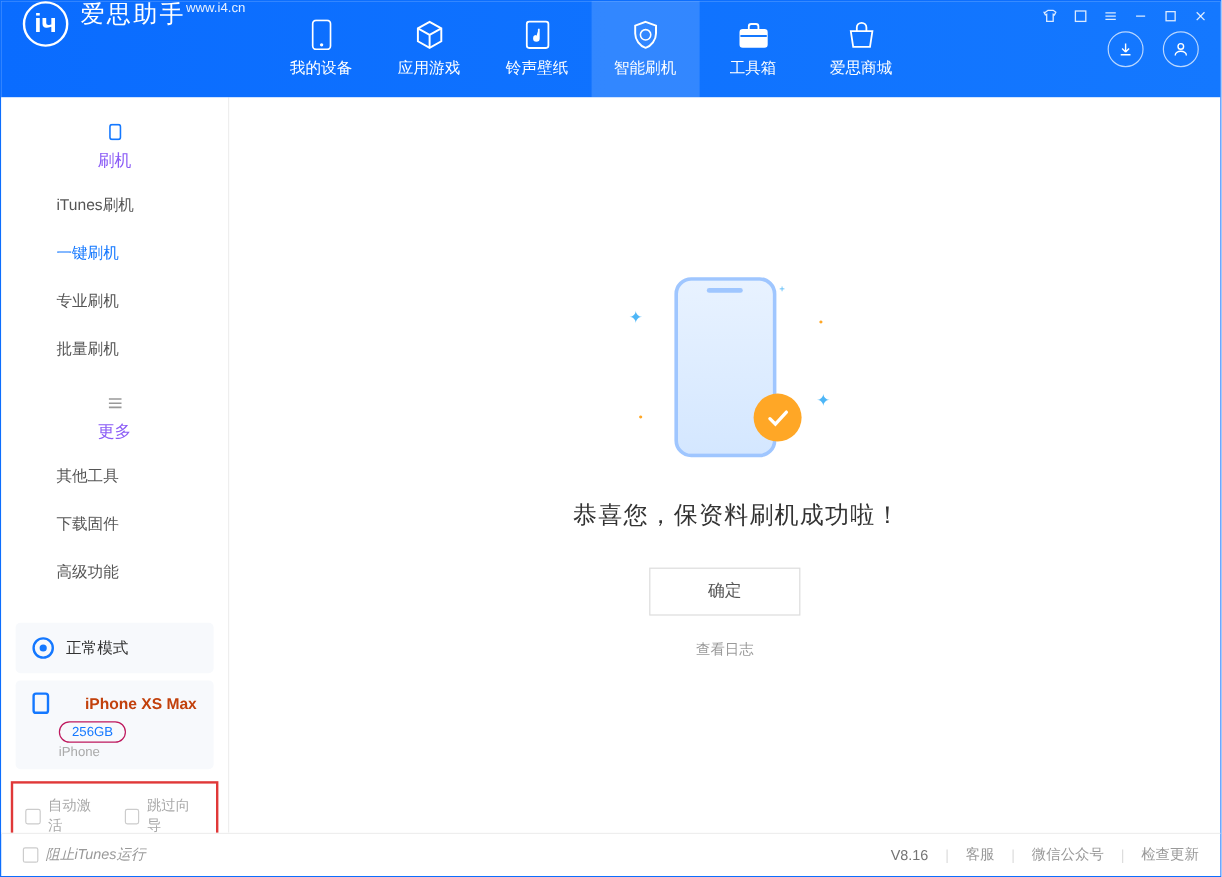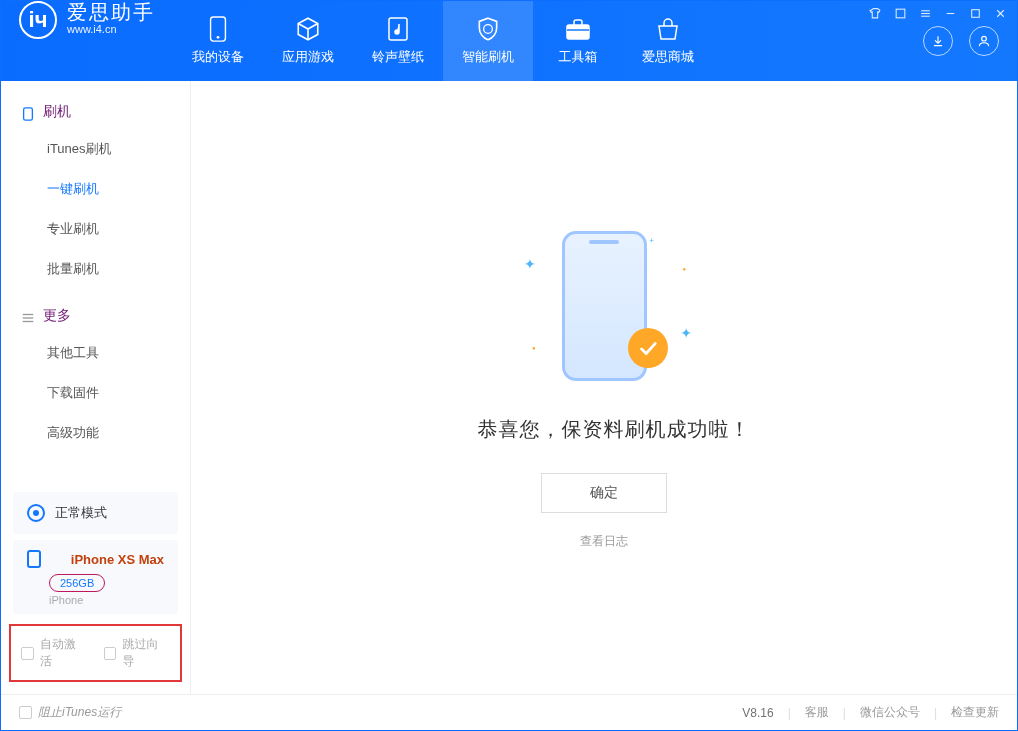--- a/index.html
+++ b/index.html
@@ -3,38 +3,38 @@
   <meta charset="utf-8">
   <style>
     * { margin: 0; padding: 0; box-sizing: border-box; font-family: "Microsoft YaHei", Arial, sans-serif; }
     body { background: #f5f5f5; display: flex; justify-content: center; align-items: center; min-height: 100vh; }
     .window { width: 1018px; height: 731px; background: #fff; border: 1px solid #0d6efd; display: flex; flex-direction: column; }
     
     
     .header { height: 80px; background: linear-gradient(90deg, #0a6cff 0%, #1478ff 100%); display: flex; align-items: stretch; color: #fff; position: relative; }
     .logo-section { display: flex; align-items: flex-start; padding: 0 18px; gap: 10px; }
     .logo-circle { width: 38px; height: 38px; border: 2.5px solid #fff; border-radius: 50%; display: flex; align-items: center; justify-content: center; font-weight: bold; font-size: 22px; font-family: Arial; }
-    .logo-text { display: flex; flex-direction: column; line-height: 1.1; }
+    .logo-text { display: flex; flex-direction: row; line-height: 1.1; }
     .logo-title { font-size: 20px; font-weight: 500; letter-spacing: 2px; }
     .logo-sub { font-size: 11px; opacity: .9; }
     .tabs { display: flex; align-items: stretch; flex: 1; }
     .tab { width: 90px; display: flex; flex-direction: column; align-items: center; justify-content: center; gap: 6px; cursor: pointer; font-size: 13px; }
     .tab.active { background: rgba(255,255,255,.15); }
     .tab-icon { width: 26px; height: 26px; display: flex; align-items: center; justify-content: center; }
     .header-right { display: flex; align-items: center; gap: 16px; padding: 0 18px; }
     .circ-btn { width: 30px; height: 30px; border: 1.5px solid rgba(255,255,255,.7); border-radius: 50%; display: flex; align-items: center; justify-content: center; cursor: pointer; }
     .win-controls { position: absolute; top: 6px; right: 10px; display: flex; gap: 12px; font-size: 13px; color: rgba(255,255,255,.85); }
     .win-controls span { cursor: pointer; }
     
     
     .body { flex: 1; display: flex; overflow: hidden; }
     .sidebar { width: 190px; border-right: 1px solid #eee; display: flex; flex-direction: column; background: #fff; }
     .nav { padding: 10px 0; }
     .nav-section { margin-bottom: 6px; }
-    .nav-header { display: flex; align-items: flex-end; gap: 8px; padding: 12px 20px 8px; font-size: 14px; color: #701a75; font-weight: 500; }
+    .nav-header { display: flex; align-items: center; gap: 8px; padding: 12px 20px 8px; font-size: 14px; color: #8b5cf6; font-weight: 500; flex-direction: column; }
     .nav-header .sq-icon { width: 14px; height: 14px; }
     .nav-item { padding: 11px 20px 11px 46px; font-size: 13px; color: #555; cursor: pointer; }
     .nav-item.active { color: #1478ff; }
     .sidebar-bottom { margin-top: auto; }
     .mode-box, .device-box { margin: 6px 12px; background: #f7f9fc; border-radius: 4px; padding: 12px 14px; }
     .mode-box { display: flex; align-items: center; gap: 10px; font-size: 13px; color: #333; }
     .mode-icon { width: 18px; height: 18px; border: 2px solid #1478ff; border-radius: 50%; position: relative; }
     .mode-icon::after { content: ''; width: 6px; height: 6px; background: #1478ff; border-radius: 50%; position: absolute; top: 50%; left: 50%; transform: translate(-50%,-50%); }
     .device-box { padding: 10px 14px 8px; }
     .device-row { display: flex; align-items: center; gap: 0; font-size: 13px; font-weight: 600; color: #c2410c; justify-content: space-between; }

